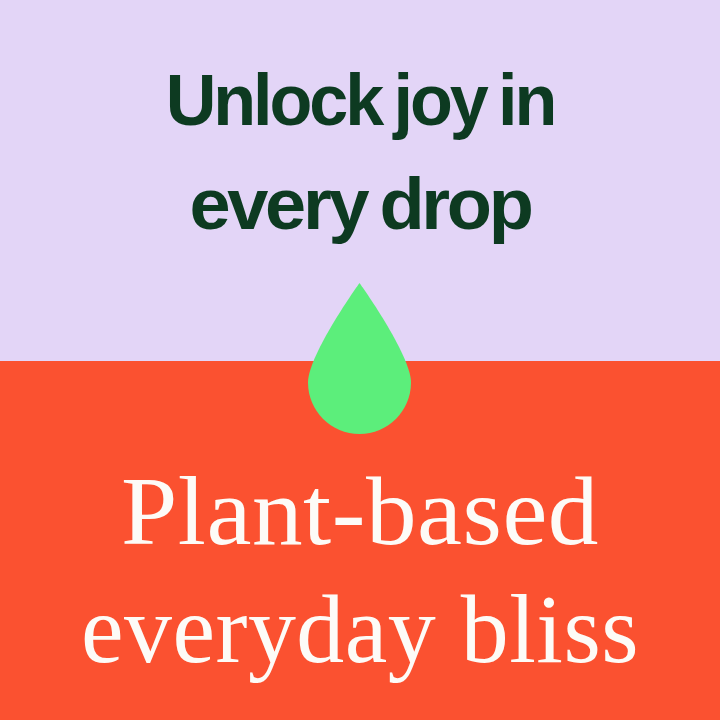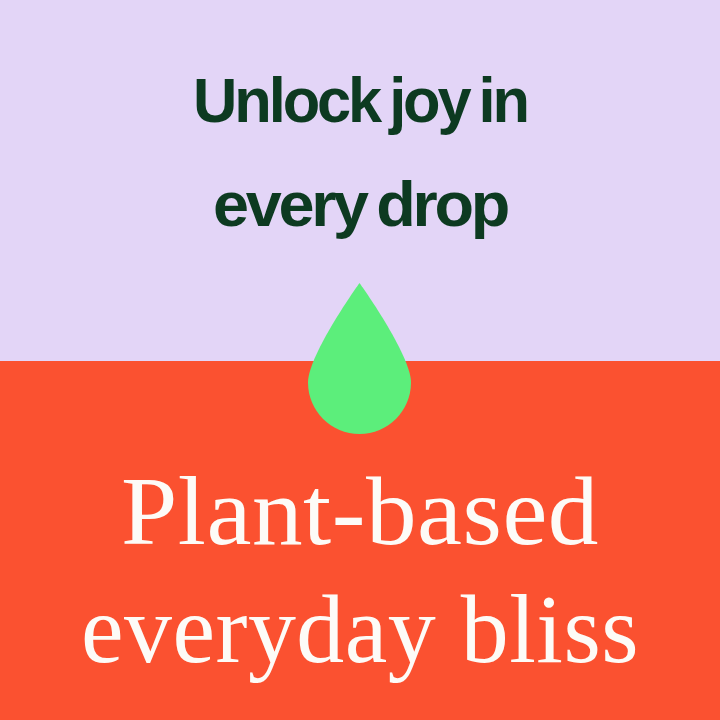--- a/index.html
+++ b/index.html
@@ -39,21 +39,21 @@
   
   #headline {
     position: absolute;
     left: 0;
     top: 48px;
     width: 720px;
     text-align: center;
     color: #0d3a21;
     font-family: "Liberation Sans", "DejaVu Sans", sans-serif;
     font-weight: bold;
-    font-size: 63px;
+    font-size: 72px;
     line-height: 104px;
     letter-spacing: -3.2px;
     word-spacing: -4px;
     z-index: 3;
   }
   #headline .line {
     display: block;
     white-space: nowrap;
   }
 

